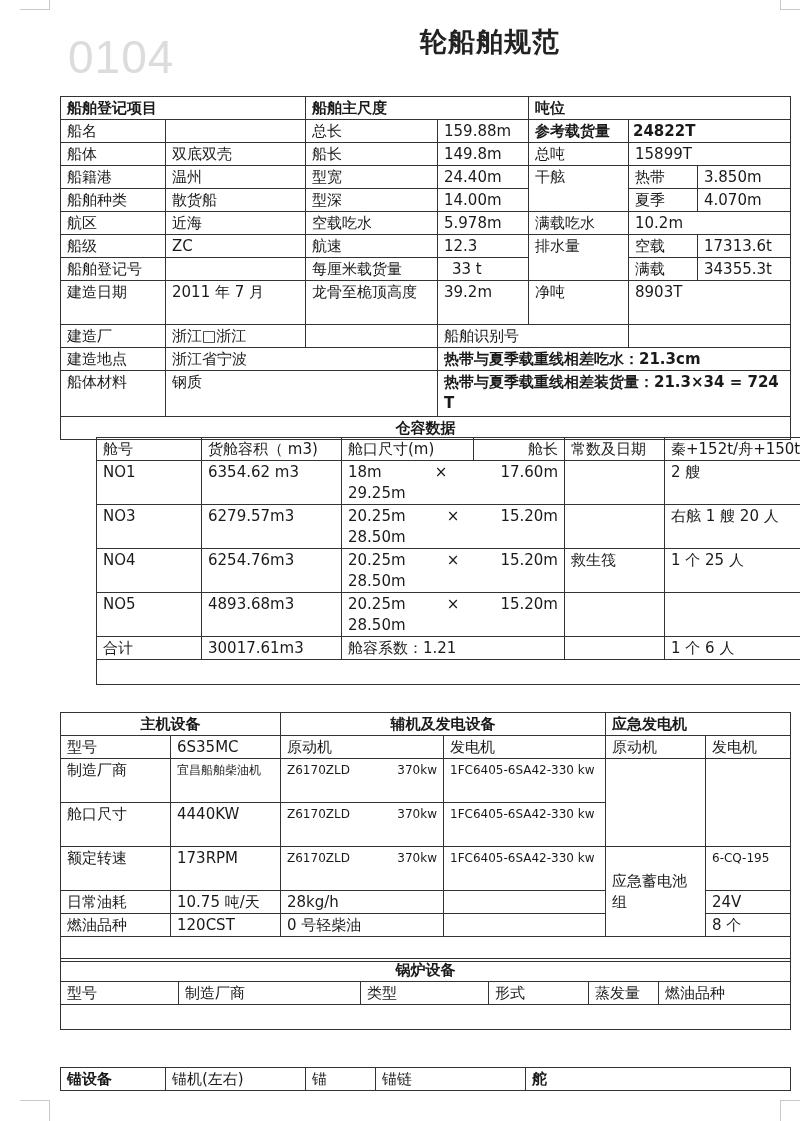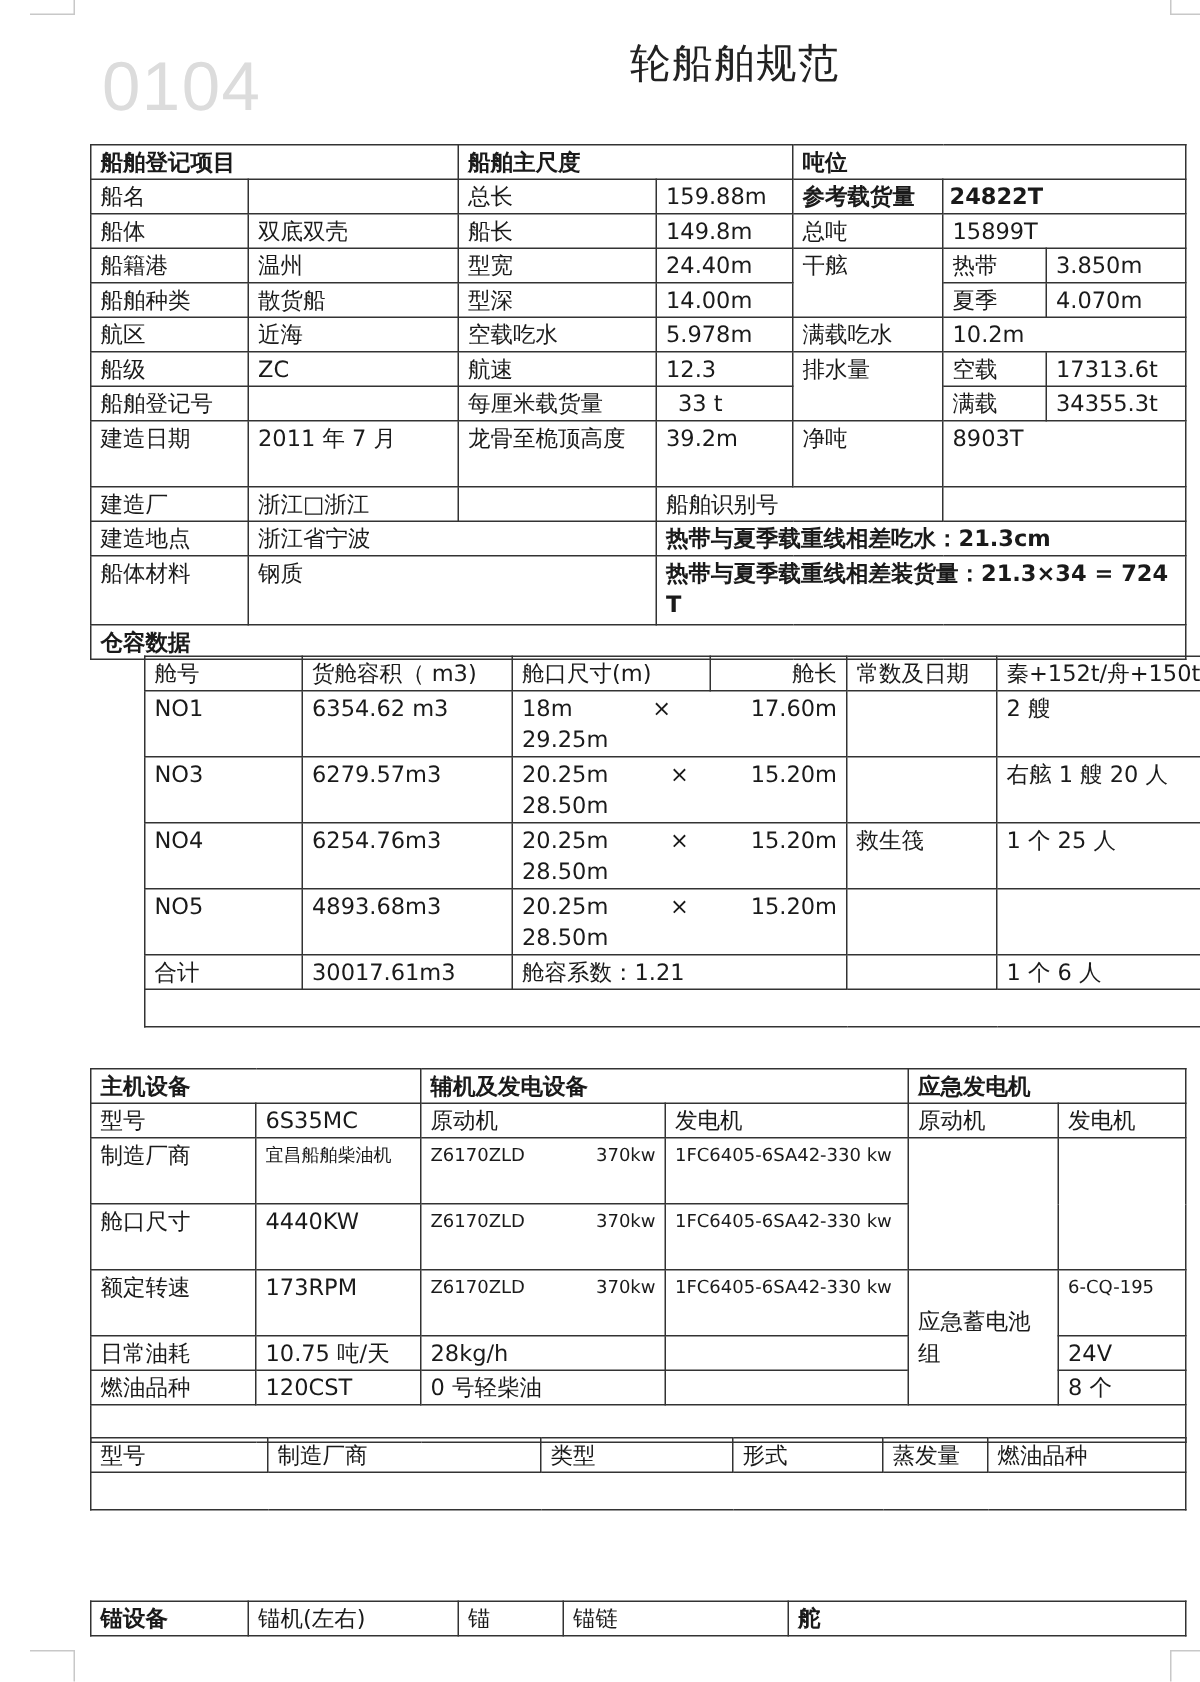--- a/index.html
+++ b/index.html
@@ -6,26 +6,26 @@
   html, body { width: 800px; height: 1121px; background: #ffffff; overflow: hidden; }
   body { position: relative; font-family: "DejaVu Sans", "Liberation Sans", sans-serif; color: #1a1a1a; }
 
   .page-corner { position: absolute; border-color: #c8c8c8; border-style: solid; width: 30px; height: 30px; }
   .corner-tl { left: 20px; top: -20px; border-width: 0 1px 1px 0; }
   .corner-tr { right: -10px; top: -20px; border-width: 0 0 1px 1px; }
   .corner-bl { left: 20px; top: 1100px; border-width: 1px 1px 0 0; }
   .corner-br { right: -10px; top: 1100px; border-width: 1px 0 0 1px; }
 
   .watermark { position: absolute; left: 68px; top: 30px; font-family: "Liberation Sans", sans-serif; font-size: 46px; color: #dcdcdc; letter-spacing: 1px; }
-  .doc-title { position: absolute; left: 420px; top: 24px; font-size: 27px; font-weight: normal; color: #222; letter-spacing: 1px; }
+  .doc-title { position: absolute; left: 420px; top: 24px; font-size: 27px; font-weight: bold; color: #222; letter-spacing: 1px; }
 
   table { position: absolute; border-collapse: collapse; table-layout: fixed; font-size: 15px; }
   td { border: 1.3px solid #333; padding: 1px 6px 0 6px; vertical-align: top; line-height: 21px; white-space: normal; word-break: break-all; }
   td.b { font-weight: bold; margin-left: 44px; }
-  td.c { text-align: left; }
+  td.c { text-align: center; }
   td.small { font-size: 12px; }
   td.r { text-align: right; }
 
   #t1 { left: 60px; top: 96px; width: 730px; }
   #t2 { left: 60px; top: 437px; width: 730px; margin-left: 36px; }
   #t3 { left: 60px; top: 712px; width: 730px; }
   #t4 { left: 60px; top: 958px; width: 730px; }
 
   .spacer td { height: 25px; }
   .hatch { display: flex; justify-content: space-between; }
@@ -316,20 +316,23 @@
 <table id="t4">
   <colgroup>
     <col style="width:118px">
       <col style="width:182px">
       <col style="width:128px">
       <col style="width:100px">
       <col style="width:70px">
       <col style="width:132px">
   </colgroup>
   <tbody>
+      <tr>
+    <td class="b c" colspan="6">锅炉设备</td>
+  </tr>
   <tr>
     <td>型号</td>
     <td>制造厂商</td>
     <td>类型</td>
     <td>形式</td>
     <td>蒸发量</td>
     <td>燃油品种</td>
   </tr>
   <tr class="spacer">
         <td colspan="6"></td>

